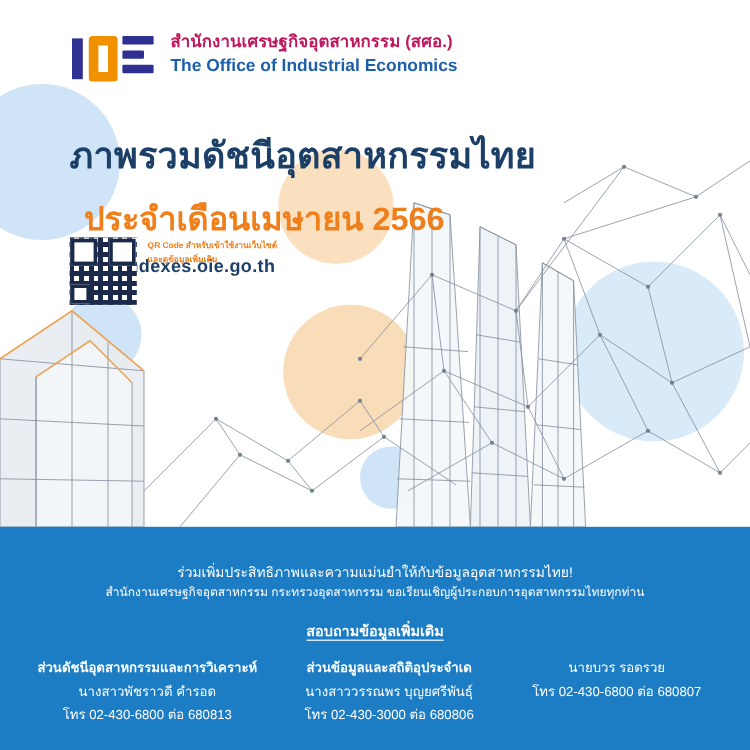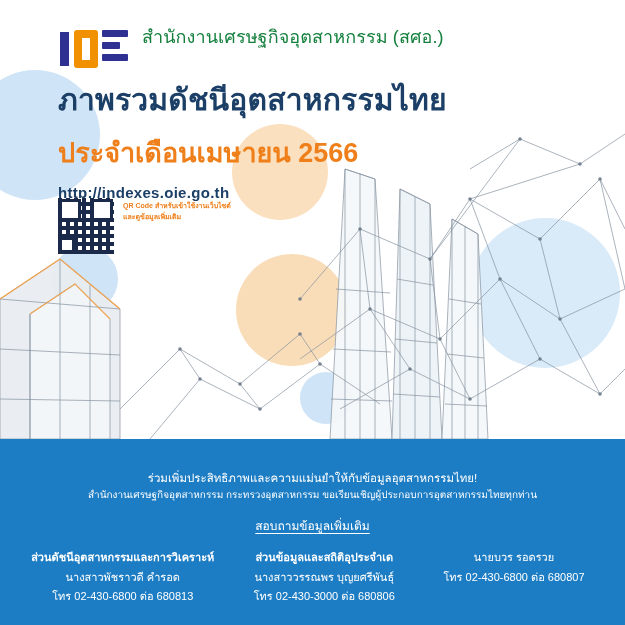--- a/index.html
+++ b/index.html
@@ -42,33 +42,33 @@
   .logo .o {
     position: absolute; left: 16px; top: 4px; width: 24px; height: 38px;
     border: 8px solid #f29100; border-radius: 3px;
   }
   .logo .e-stack { position: absolute; left: 44px; top: 4px; width: 26px; height: 38px; }
   .logo .e-stack span {
     display: block; height: 7px; background: #2e3192; margin-bottom: 5px; border-radius: 1px;
   }
   .logo .e-stack span:nth-child(2) { width: 70%; }
   .org-th {
-    font-size: 18px; color: #15803d; letter-spacing: .1px; line-height: 1.25;
-    font-weight: normal;
+    font-size: 14px; color: #be185d; letter-spacing: .1px; line-height: 1.25;
+    font-weight: bold;
   }
   .org-en {
     font-size: 14.5px; color: #1d5fa8; font-weight: bold; line-height: 1.3; margin-top: 2px;
   }
   .title-th {
-    margin-top: 4px;
+    margin-top: 34px;
     font-size: 30px; font-weight: bold; color: #1b3f66; letter-spacing: .2px;
   }
   .title-month {
     margin-top: 8px;
-    font-size: 27px; font-weight: bold; color: #ef7f1a;
+    font-size: 27px; font-weight: bold; color: #ef7f1a; margin-left: 12px;
   }
   .url {
     margin-top: 10px;
     font-size: 15px; font-weight: bold; color: #1b3f66; letter-spacing: .3px;
   }
 
   
   .qr-block { position: absolute; left: 58px; top: 198px; display: flex; align-items: flex-start; gap: 9px; }
   .qr {
     width: 56px; height: 56px; flex: none;
@@ -89,21 +89,21 @@
 
   
   .footer {
     position: absolute; left: 0; bottom: 0; width: 625px; height: 186px;
     background: #1d7dc4; color: #ffffff; text-align: center;
     padding-top: 30px;
   }
   .footer .line1 { font-size: 11.5px; line-height: 1.6; }
   .footer .line2 { font-size: 10px; line-height: 1.6; }
   .footer .contact-head {
-    margin-top: 13px; font-size: 12px; font-weight: normal;
+    margin-top: 13px; font-size: 12px; font-weight: bold;
     text-decoration: underline; text-underline-offset: 3px;
   }
   .cols {
     margin-top: 13px; display: flex; justify-content: space-between;
     padding: 0 26px; gap: 8px;
   }
   .col { flex: 1; line-height: 1.75; }
   .col .dept { font-size: 11px; font-weight: bold; }
   .col .person { font-size: 11px; }
   .col .tel { font-size: 11px; }
@@ -188,20 +188,21 @@
         <span class="i"></span>
         <span class="o"></span>
         <span class="e-stack">
             <span></span>
             <span></span>
             <span></span>
           </span>
       </div>
       <div>
         <div class="org-th">สำนักงานเศรษฐกิจอุตสาหกรรม (สศอ.)</div>
+        <div class="org-en">The Office of Industrial Economics</div>
       </div>
     </div>
     <div class="title-th">ภาพรวมดัชนีอุตสาหกรรมไทย</div>
     <div class="title-month">ประจำเดือนเมษายน 2566</div>
     <div class="url">http://indexes.oie.go.th</div>
   </div>
 
   <div class="qr-block">
     <div class="qr">
         <i></i>

